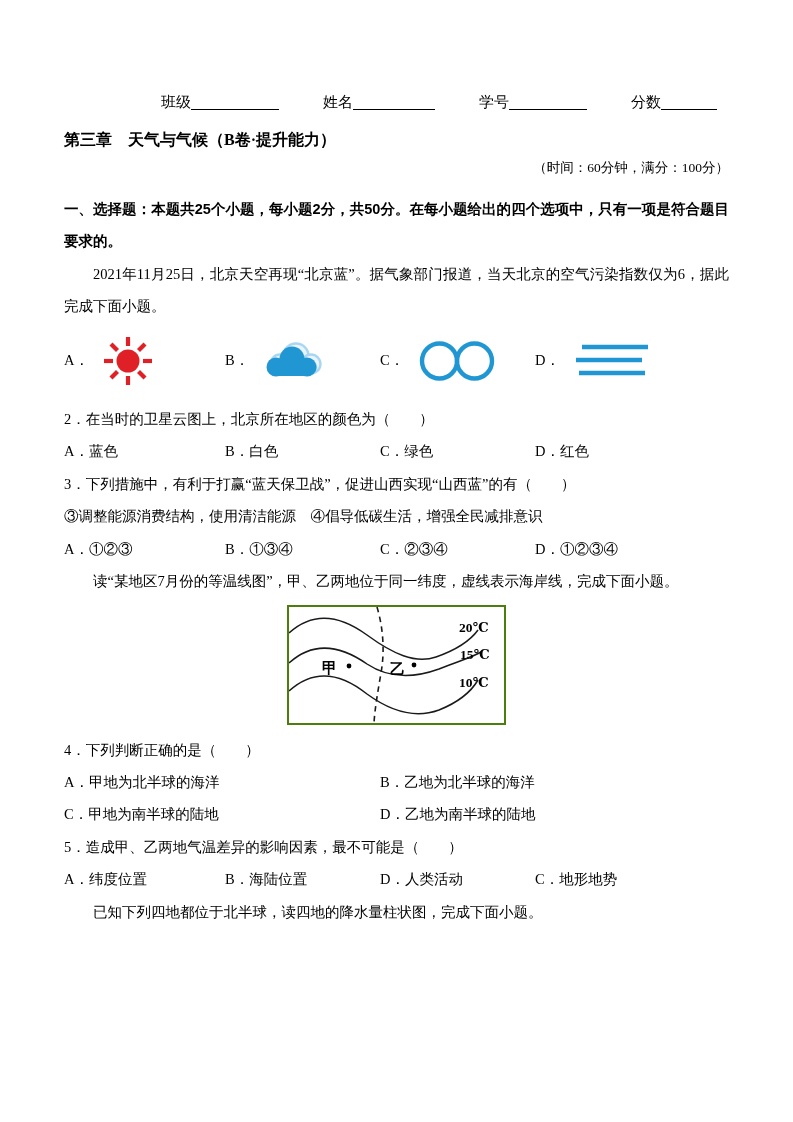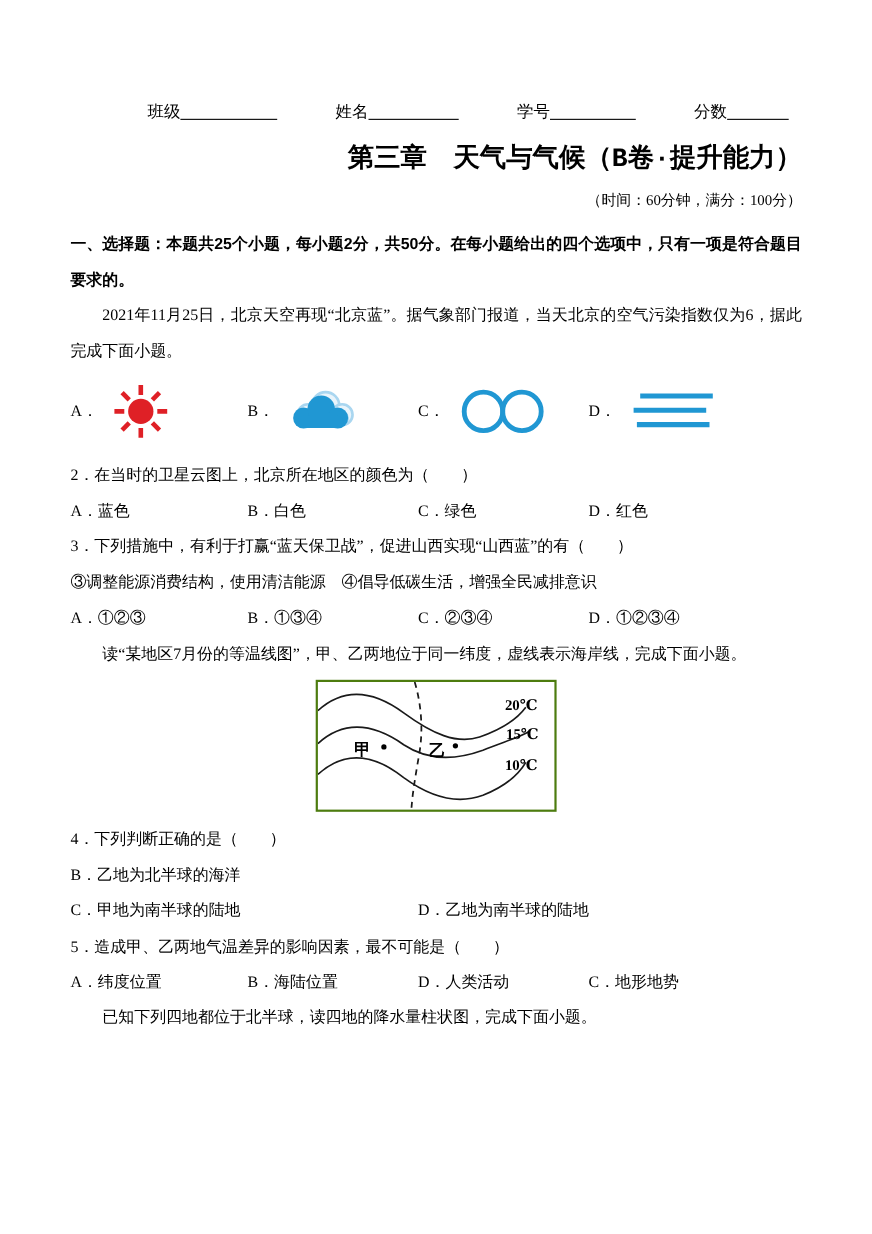--- a/index.html
+++ b/index.html
@@ -9,27 +9,27 @@
     box-sizing:border-box;
     padding:90px 64px 0 64px;
     background:#fff;
     font-family:"Liberation Serif","DejaVu Serif",serif;
     font-size:14.5px;color:#000;
     line-height:2.24;
     overflow:hidden;
   }
   p{margin:0;text-align:justify;}
   .indent{text-indent:2em;}
-  .hdr{display:flex;justify-content:space-between;margin:0 12px 12px 70px;font-size:15px;line-height:1.6;}
+  .hdr{display:flex;justify-content:flex-end;margin:0 12px 12px 70px;font-size:15px;line-height:1.6;gap:44px;}
   .hdr-field{white-space:nowrap;}
   .blank{display:inline-block;border-bottom:1.4px solid #000;height:15px;vertical-align:-3px;}
   .b1{width:88px}.b2{width:82px}.b3{width:78px}.b4{width:56px}
   .title{
-    text-align:right;font-size:24px;font-weight:bold;
-    font-family:Liberation Mono, monospace;
+    text-align:left;font-size:16px;font-weight:bold;
+    font-family:Liberation Serif, serif;
     line-height:1.7;margin:8px 0 2px 0;
   }
   .subtitle{text-align:right;font-size:13.5px;line-height:1.9;margin-bottom:12px;}
   .sec-head{font-weight:bold;font-family:"Liberation Sans","DejaVu Sans",sans-serif;line-height:2.24;}
   .opts4{display:grid;grid-template-columns:161px 155px 155px 1fr;}
   .opts2{display:grid;grid-template-columns:316px 1fr;}
   .opt{white-space:nowrap;}
   .symrow{display:grid;grid-template-columns:161px 155px 155px 1fr;align-items:center;height:76px;margin:0 0 4px 0;}
   .symcell{display:flex;align-items:center;gap:12px;}
   .symcell svg{flex:0 0 auto;}
@@ -142,20 +142,21 @@
       <text class="fig-label" x="170" y="80">10℃</text>
       <text class="fig-point" x="33" y="66">甲</text>
       <circle cx="60" cy="59" r="2.4" fill="#000"></circle>
       <text class="fig-point" x="101" y="67">乙</text>
       <circle cx="125" cy="58" r="2.4" fill="#000"></circle>
     </svg>
   </div>
 
   <p>4．下列判断正确的是（　　）</p>
   <div class="opts2">
+    <span class="opt">A．甲地为北半球的海洋</span>
     <span class="opt">B．乙地为北半球的海洋</span>
   </div>
   <div class="opts2">
     <span class="opt">C．甲地为南半球的陆地</span>
     <span class="opt">D．乙地为南半球的陆地</span>
   </div>
 
   <p>5．造成甲、乙两地气温差异的影响因素，最不可能是（　　）</p>
   <div class="opts4">
     <span class="opt">A．纬度位置</span>

